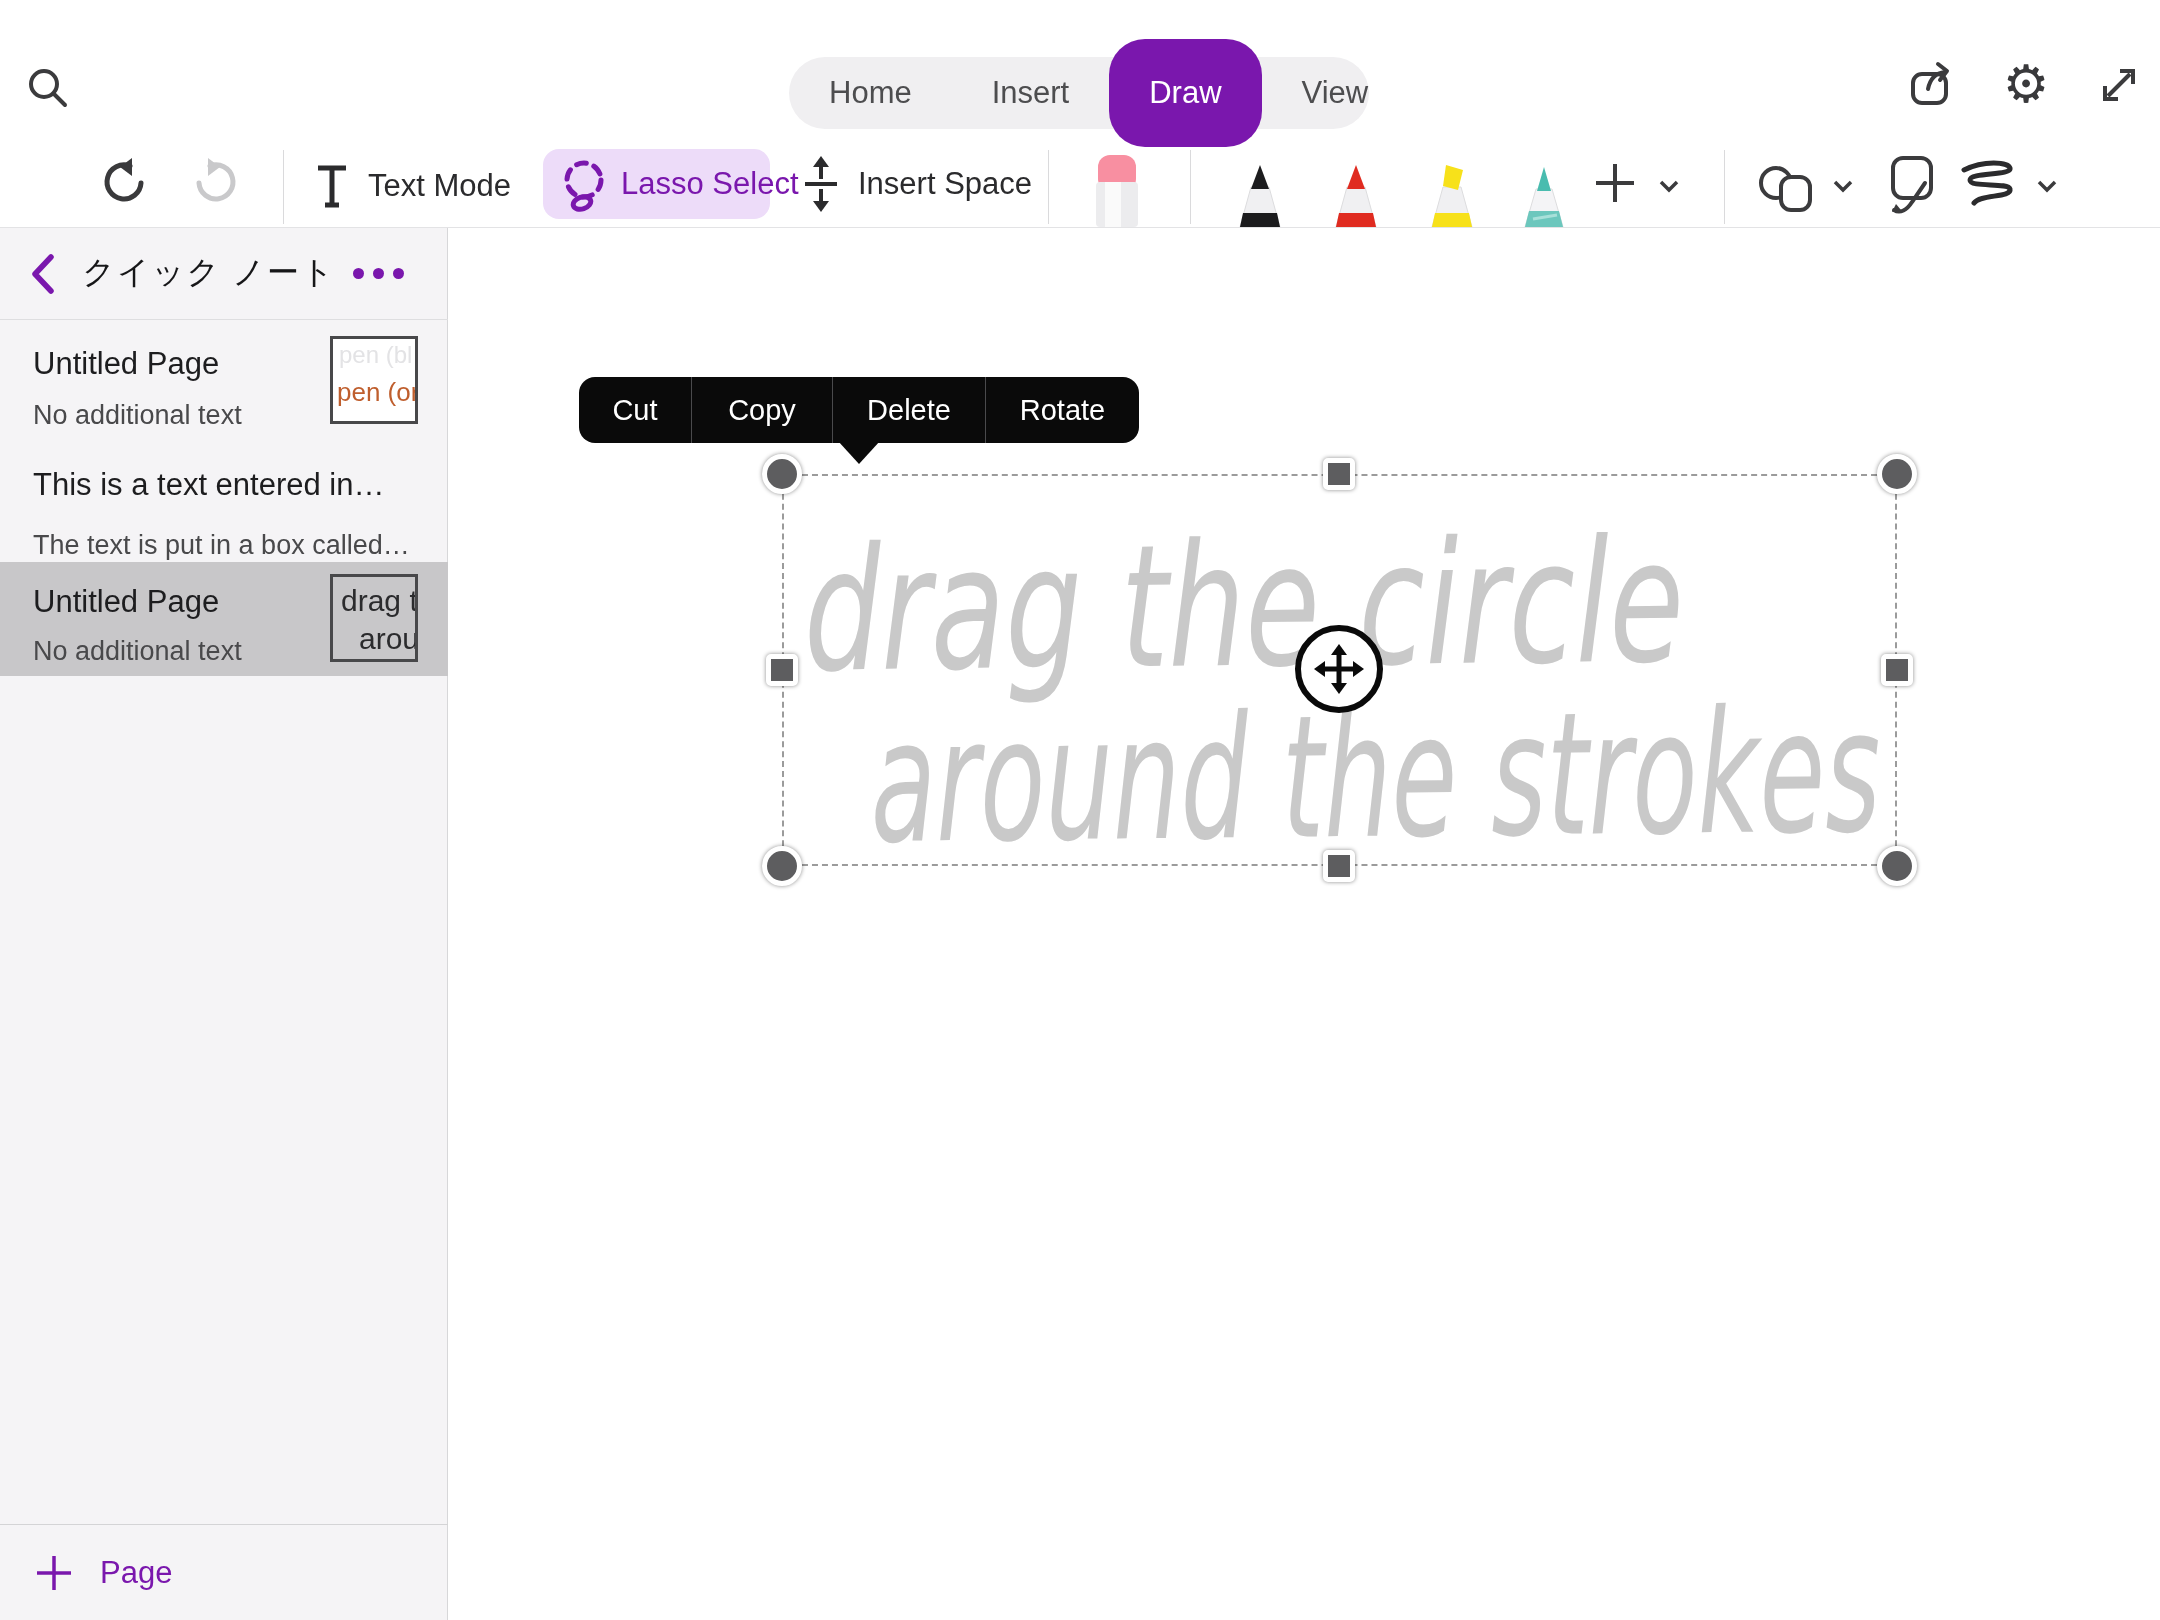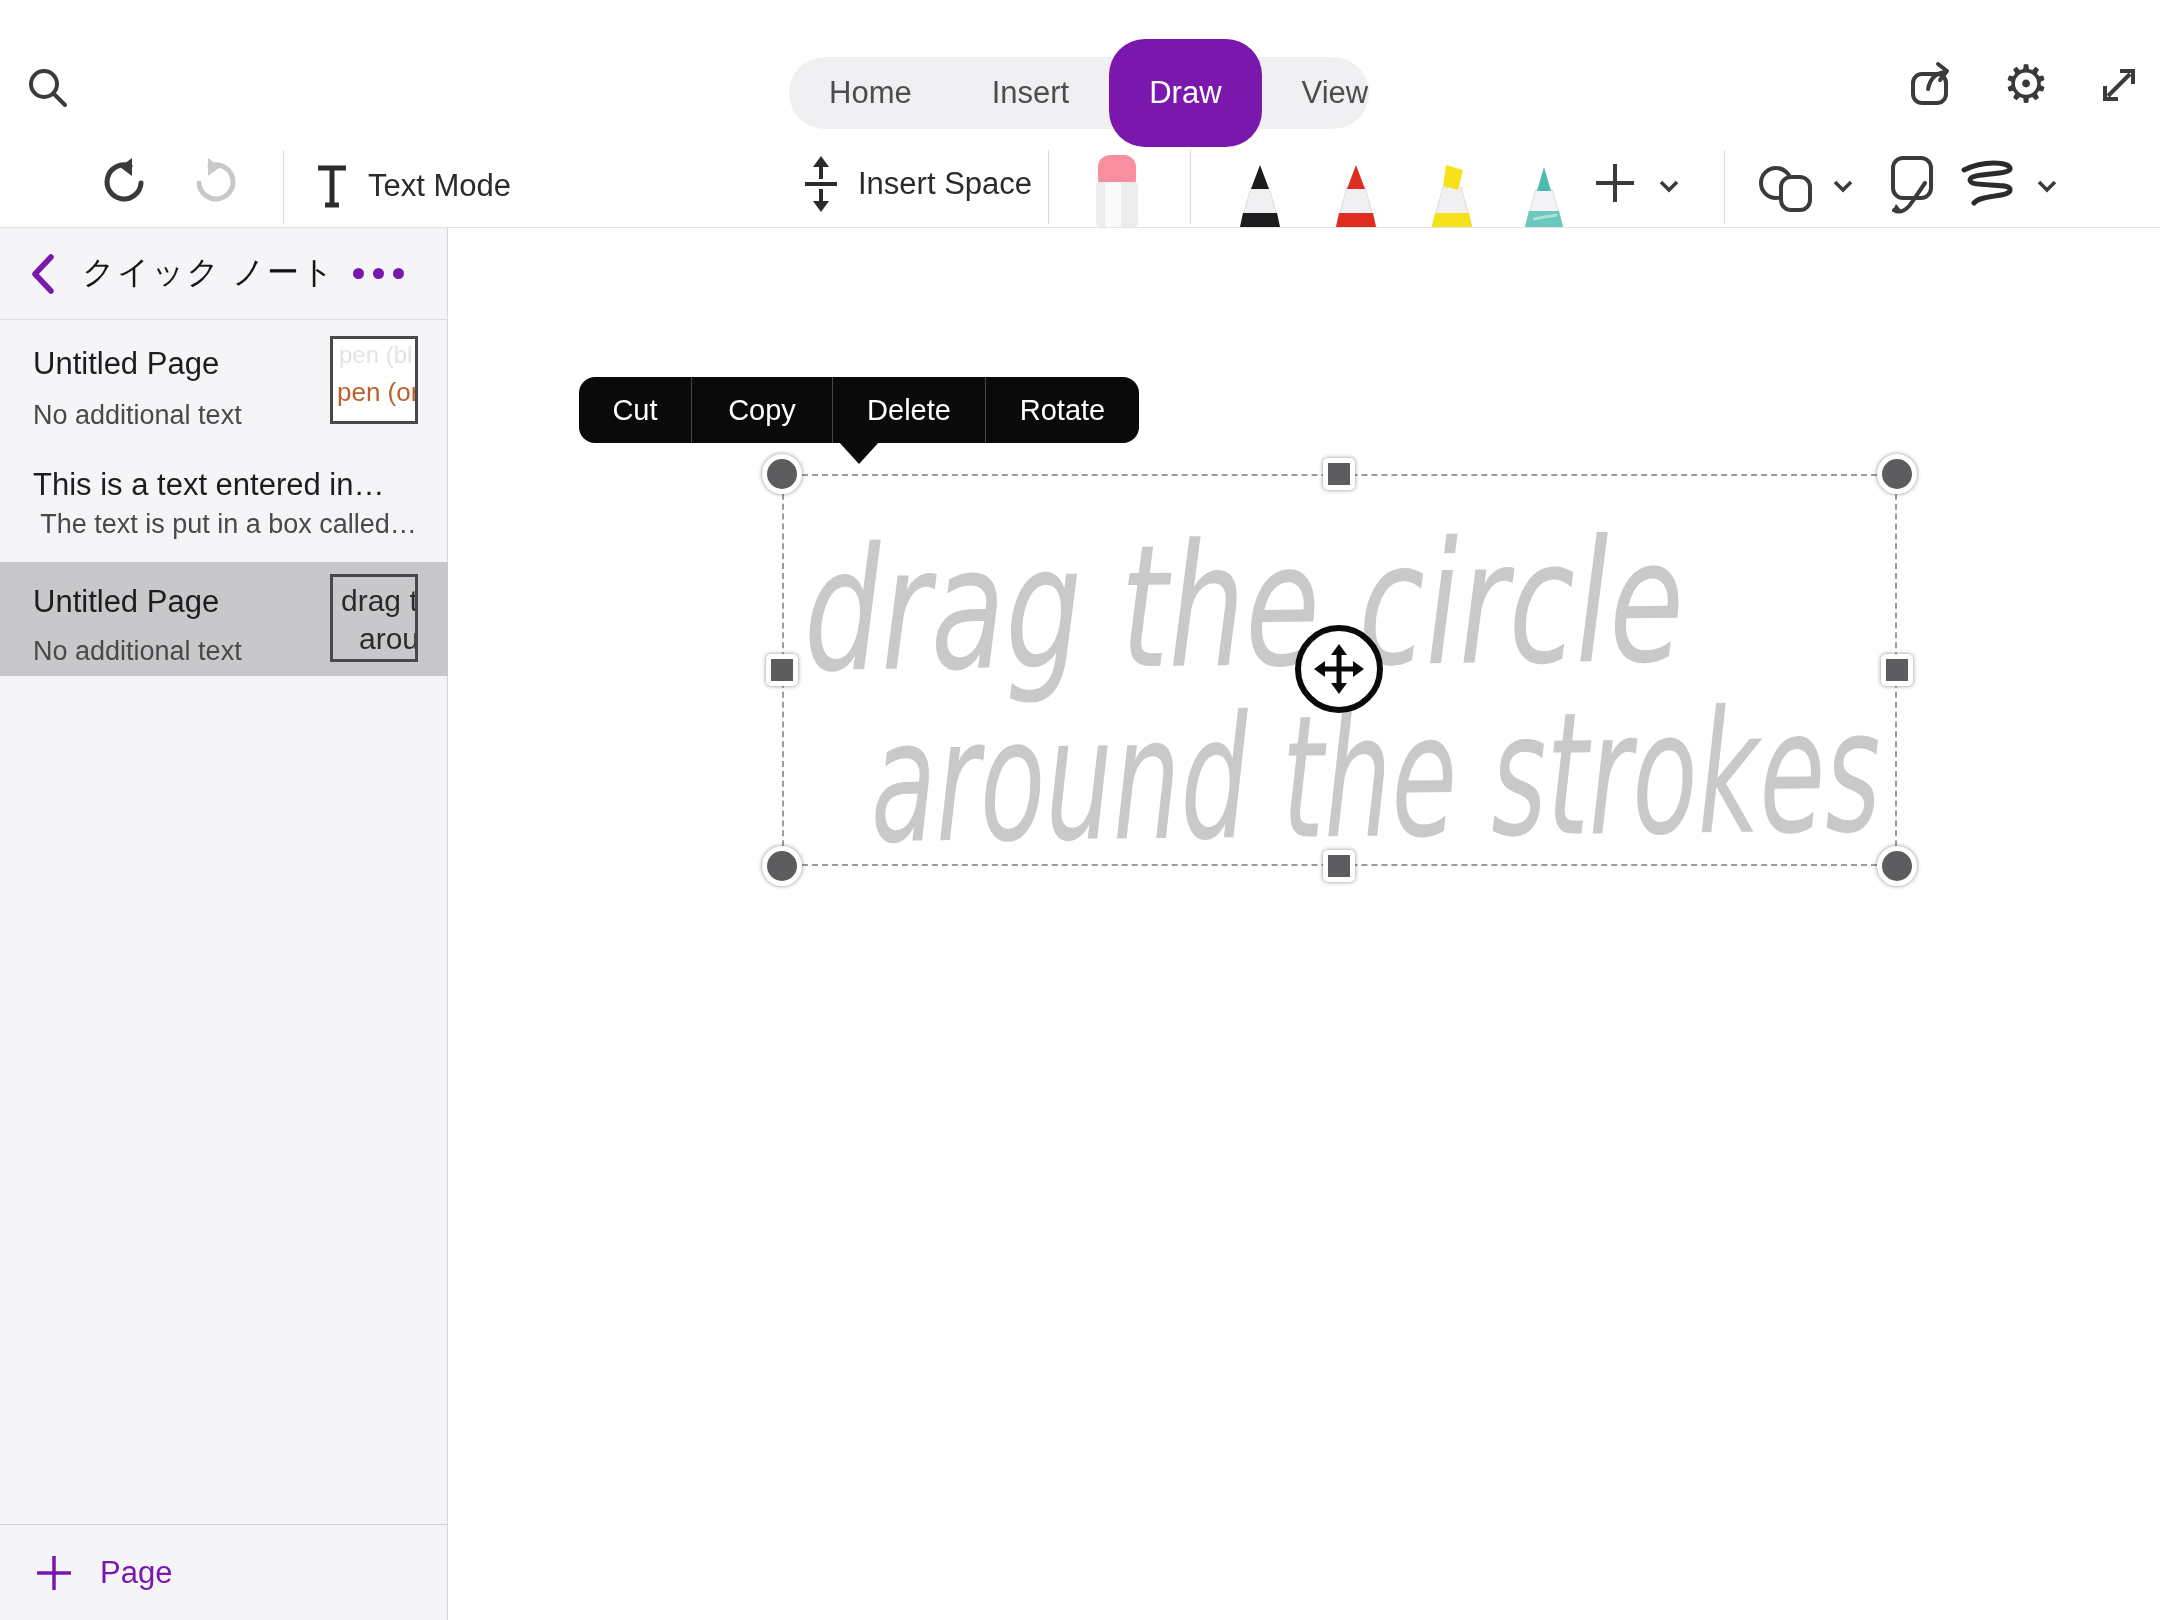--- a/index.html
+++ b/index.html
@@ -123,20 +123,29 @@
       <span class="ico">
         <svg width="40" height="50" viewBox="0 0 40 50">
           <line x1="6" y1="7" x2="34" y2="7" stroke="#2b2b2d" stroke-width="5"></line>
           <line x1="20" y1="7" x2="20" y2="44" stroke="#2b2b2d" stroke-width="5"></line>
           <line x1="13" y1="44" x2="27" y2="44" stroke="#2b2b2d" stroke-width="5"></line>
         </svg>
       </span>
       <span class="tool-label">Text Mode</span>
     </div>
 
+    <div class="lasso-btn">
+      <span class="ico">
+        <svg width="50" height="56" viewBox="0 0 50 56">
+          <circle cx="25" cy="24" r="17" fill="none" stroke="#7a17ad" stroke-width="5" stroke-dasharray="10 8" stroke-linecap="round"></circle>
+          <ellipse cx="23" cy="47" rx="9" ry="6" fill="none" stroke="#7a17ad" stroke-width="5" transform="rotate(-18 23 47)"></ellipse>
+        </svg>
+      </span>
+      <span class="tool-label">Lasso Select</span>
+    </div>
 
     <div class="abs" style="left:800px;top:150px;display:flex;align-items:center;gap:16px;height:68px;">
       <span class="ico">
         <svg width="42" height="64" viewBox="0 0 42 64">
           <line x1="5" y1="32" x2="37" y2="32" stroke="#2b2b2d" stroke-width="4"></line>
           <line x1="21" y1="14" x2="21" y2="27" stroke="#2b2b2d" stroke-width="4"></line>
           <polygon points="21,4 13,15 29,15" fill="#2b2b2d"></polygon>
           <line x1="21" y1="37" x2="21" y2="50" stroke="#2b2b2d" stroke-width="4"></line>
           <polygon points="21,60 13,49 29,49" fill="#2b2b2d"></polygon>
         </svg>
@@ -250,21 +259,21 @@
       <div class="thumb white">
         <svg width="82" height="82" viewBox="0 0 82 82">
           <text x="6" y="24" font-size="24" fill="#e3e3e5" font-family="Liberation Sans, sans-serif">pen (bl</text>
           <text x="4" y="62" font-size="26" fill="#bf5e2d" font-family="Liberation Sans, sans-serif">pen (ora</text>
         </svg>
       </div>
     </div>
 
     <div class="page-item" style="top:222px;height:113px;">
       <div class="pi-title" style="top:18px;right:24px;">This is a text entered in…</div>
-      <div class="pi-sub" style="top:60px;right:24px;text-align:center;">The text is put in a box called…</div>
+      <div class="pi-sub" style="top:81px;right:24px;">The text is put in a box called…</div>
     </div>
 
     <div class="page-item selected" style="top:335px;height:114px;">
       <div class="pi-title" style="top:22px;">Untitled Page</div>
       <div class="pi-sub" style="top:74px;">No additional text</div>
       <div class="thumb">
         <svg width="82" height="82" viewBox="0 0 82 82">
           <text x="8" y="34" font-size="30" fill="#2b2b2d" font-family="Liberation Sans, sans-serif">drag t</text>
           <text x="26" y="72" font-size="30" fill="#2b2b2d" font-family="Liberation Sans, sans-serif">arou</text>
         </svg>

